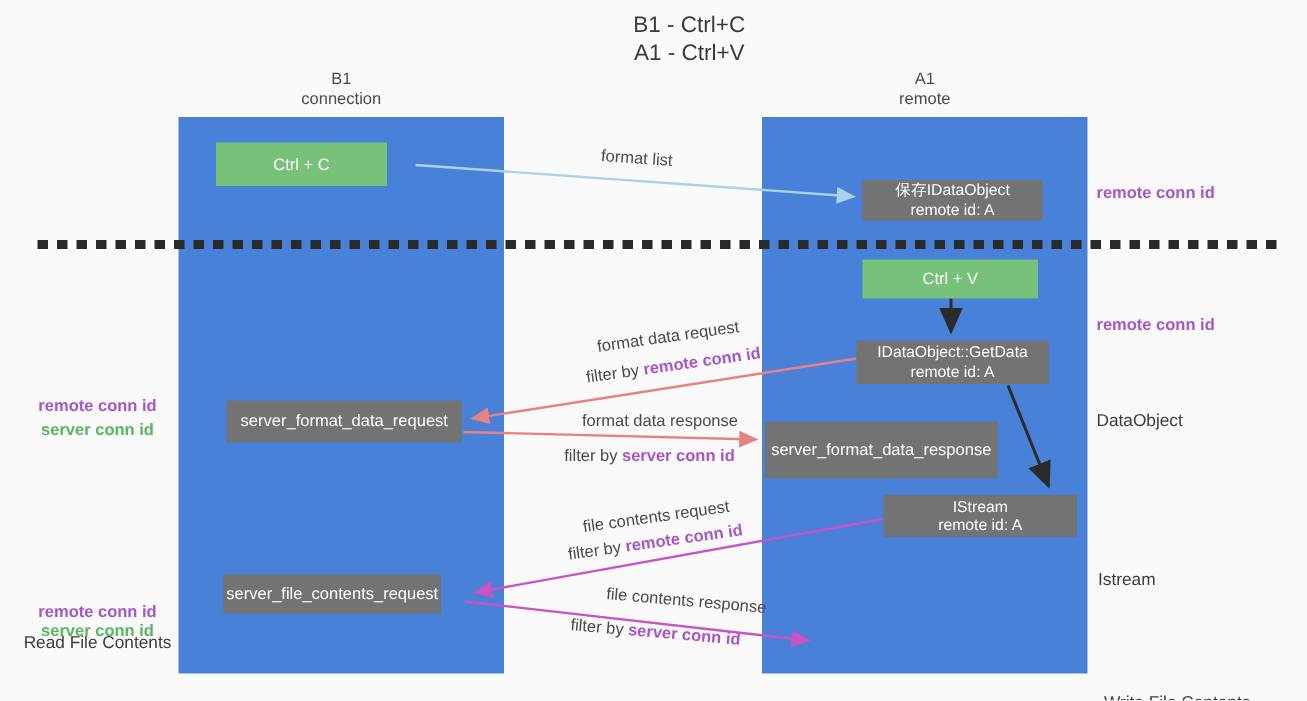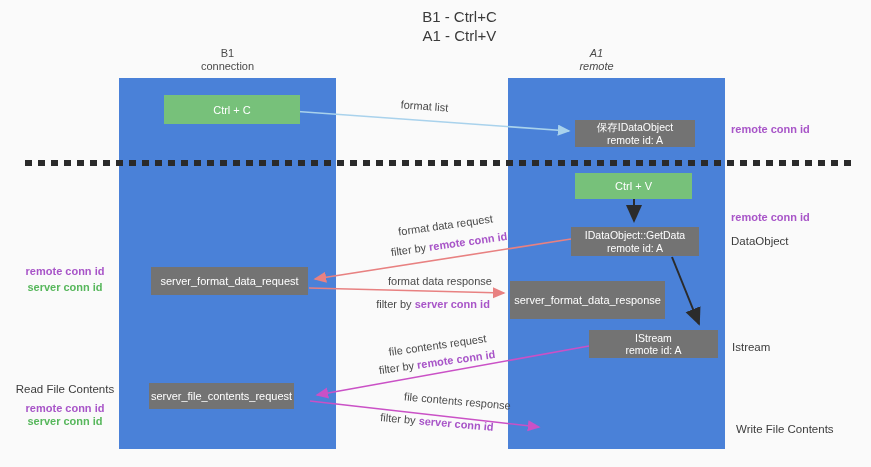--- a/index.html
+++ b/index.html
@@ -26,38 +26,38 @@
   
   .elabel{z-index:3;font-size:11px;color:#4a4a4a;text-align:center;white-space:nowrap;}
   .rot-up{transform:rotate(-8deg);}
   .rot-dn4{transform:rotate(4deg);}
   .rot-dn5{transform:rotate(5deg);}
   .purple{color:#a855c8;font-weight:bold;}
   .greentx{color:#57b75c;font-weight:bold;}
   
   .side{z-index:3;font-size:11px;white-space:nowrap;}
   .side-bold{font-weight:bold;}
-  .dark{color:#3c3c3c;font-size:11.5px;font-weight:400;}
+  .dark{color:#3c3c3c;font-size:11.5px;font-weight:400;margin-top:40px;}
   .left-group{left:15px;width:100px;text-align:center;}
 </style>
 </head>
 <body>
 
 <div id="stage">
 
   <div class="abs title">
     <div>B1 - Ctrl+C</div>
     <div>A1 - Ctrl+V</div>
   </div>
 
   <div class="abs col-header" style="left:119px;">
     <div>B1</div>
     <div>connection</div>
   </div>
-  <div class="abs col-header" style="left:488px;font-style:italic;">
+  <div class="abs col-header" style="left:508px;">
     <div>A1</div>
     <div>remote</div>
   </div>
 
   <div class="abs column" style="left:119px;"></div>
   <div class="abs column" style="left:508px;"></div>
 
   <svg id="arrows" class="abs" width="871" height="467" viewBox="0 0 871 467">
     <defs>
       <marker id="mblue" markerWidth="9" markerHeight="8" refX="7" refY="3.5" orient="auto">
@@ -76,21 +76,21 @@
     <line x1="25" y1="163" x2="855" y2="163" stroke="#2a2a2a" stroke-width="6" stroke-dasharray="7 6"></line>
     <line x1="277" y1="110" x2="569" y2="131" stroke="#a9d2ec" stroke-width="1.6" marker-end="url(#mblue)"></line>
     <line x1="634" y1="199" x2="634" y2="221" stroke="#2b2b2b" stroke-width="2" marker-end="url(#mblack)"></line>
     <line x1="672" y1="257" x2="699" y2="324" stroke="#2b2b2b" stroke-width="2" marker-end="url(#mblack)"></line>
     <line x1="571" y1="239" x2="315" y2="279" stroke="#e88181" stroke-width="1.6" marker-end="url(#msalmon)"></line>
     <line x1="309" y1="288" x2="504" y2="293" stroke="#e88181" stroke-width="1.6" marker-end="url(#msalmon)"></line>
     <line x1="589" y1="346" x2="317" y2="395" stroke="#ca51c6" stroke-width="1.6" marker-end="url(#mmagenta)"></line>
     <line x1="310" y1="401" x2="539" y2="427" stroke="#ca51c6" stroke-width="1.6" marker-end="url(#mmagenta)"></line>
   </svg>
 
-  <div class="abs node green one" style="left:164px;top:95px;width:136px;height:29px;align-items:center;">
+  <div class="abs node green one" style="left:144px;top:95px;width:114px;height:29px;align-items:center;">
     <span>Ctrl + C</span>
   </div>
   <div class="abs node orange one" style="left:151px;top:267px;width:157px;height:28px;">
     <span>server_format_data_request</span>
   </div>
   <div class="abs node orange one" style="left:149px;top:383px;width:145px;height:26px;">
     <span>server_file_contents_request</span>
   </div>
 
   <div class="abs node orange two" style="left:575px;top:120px;width:120px;height:27px;">

